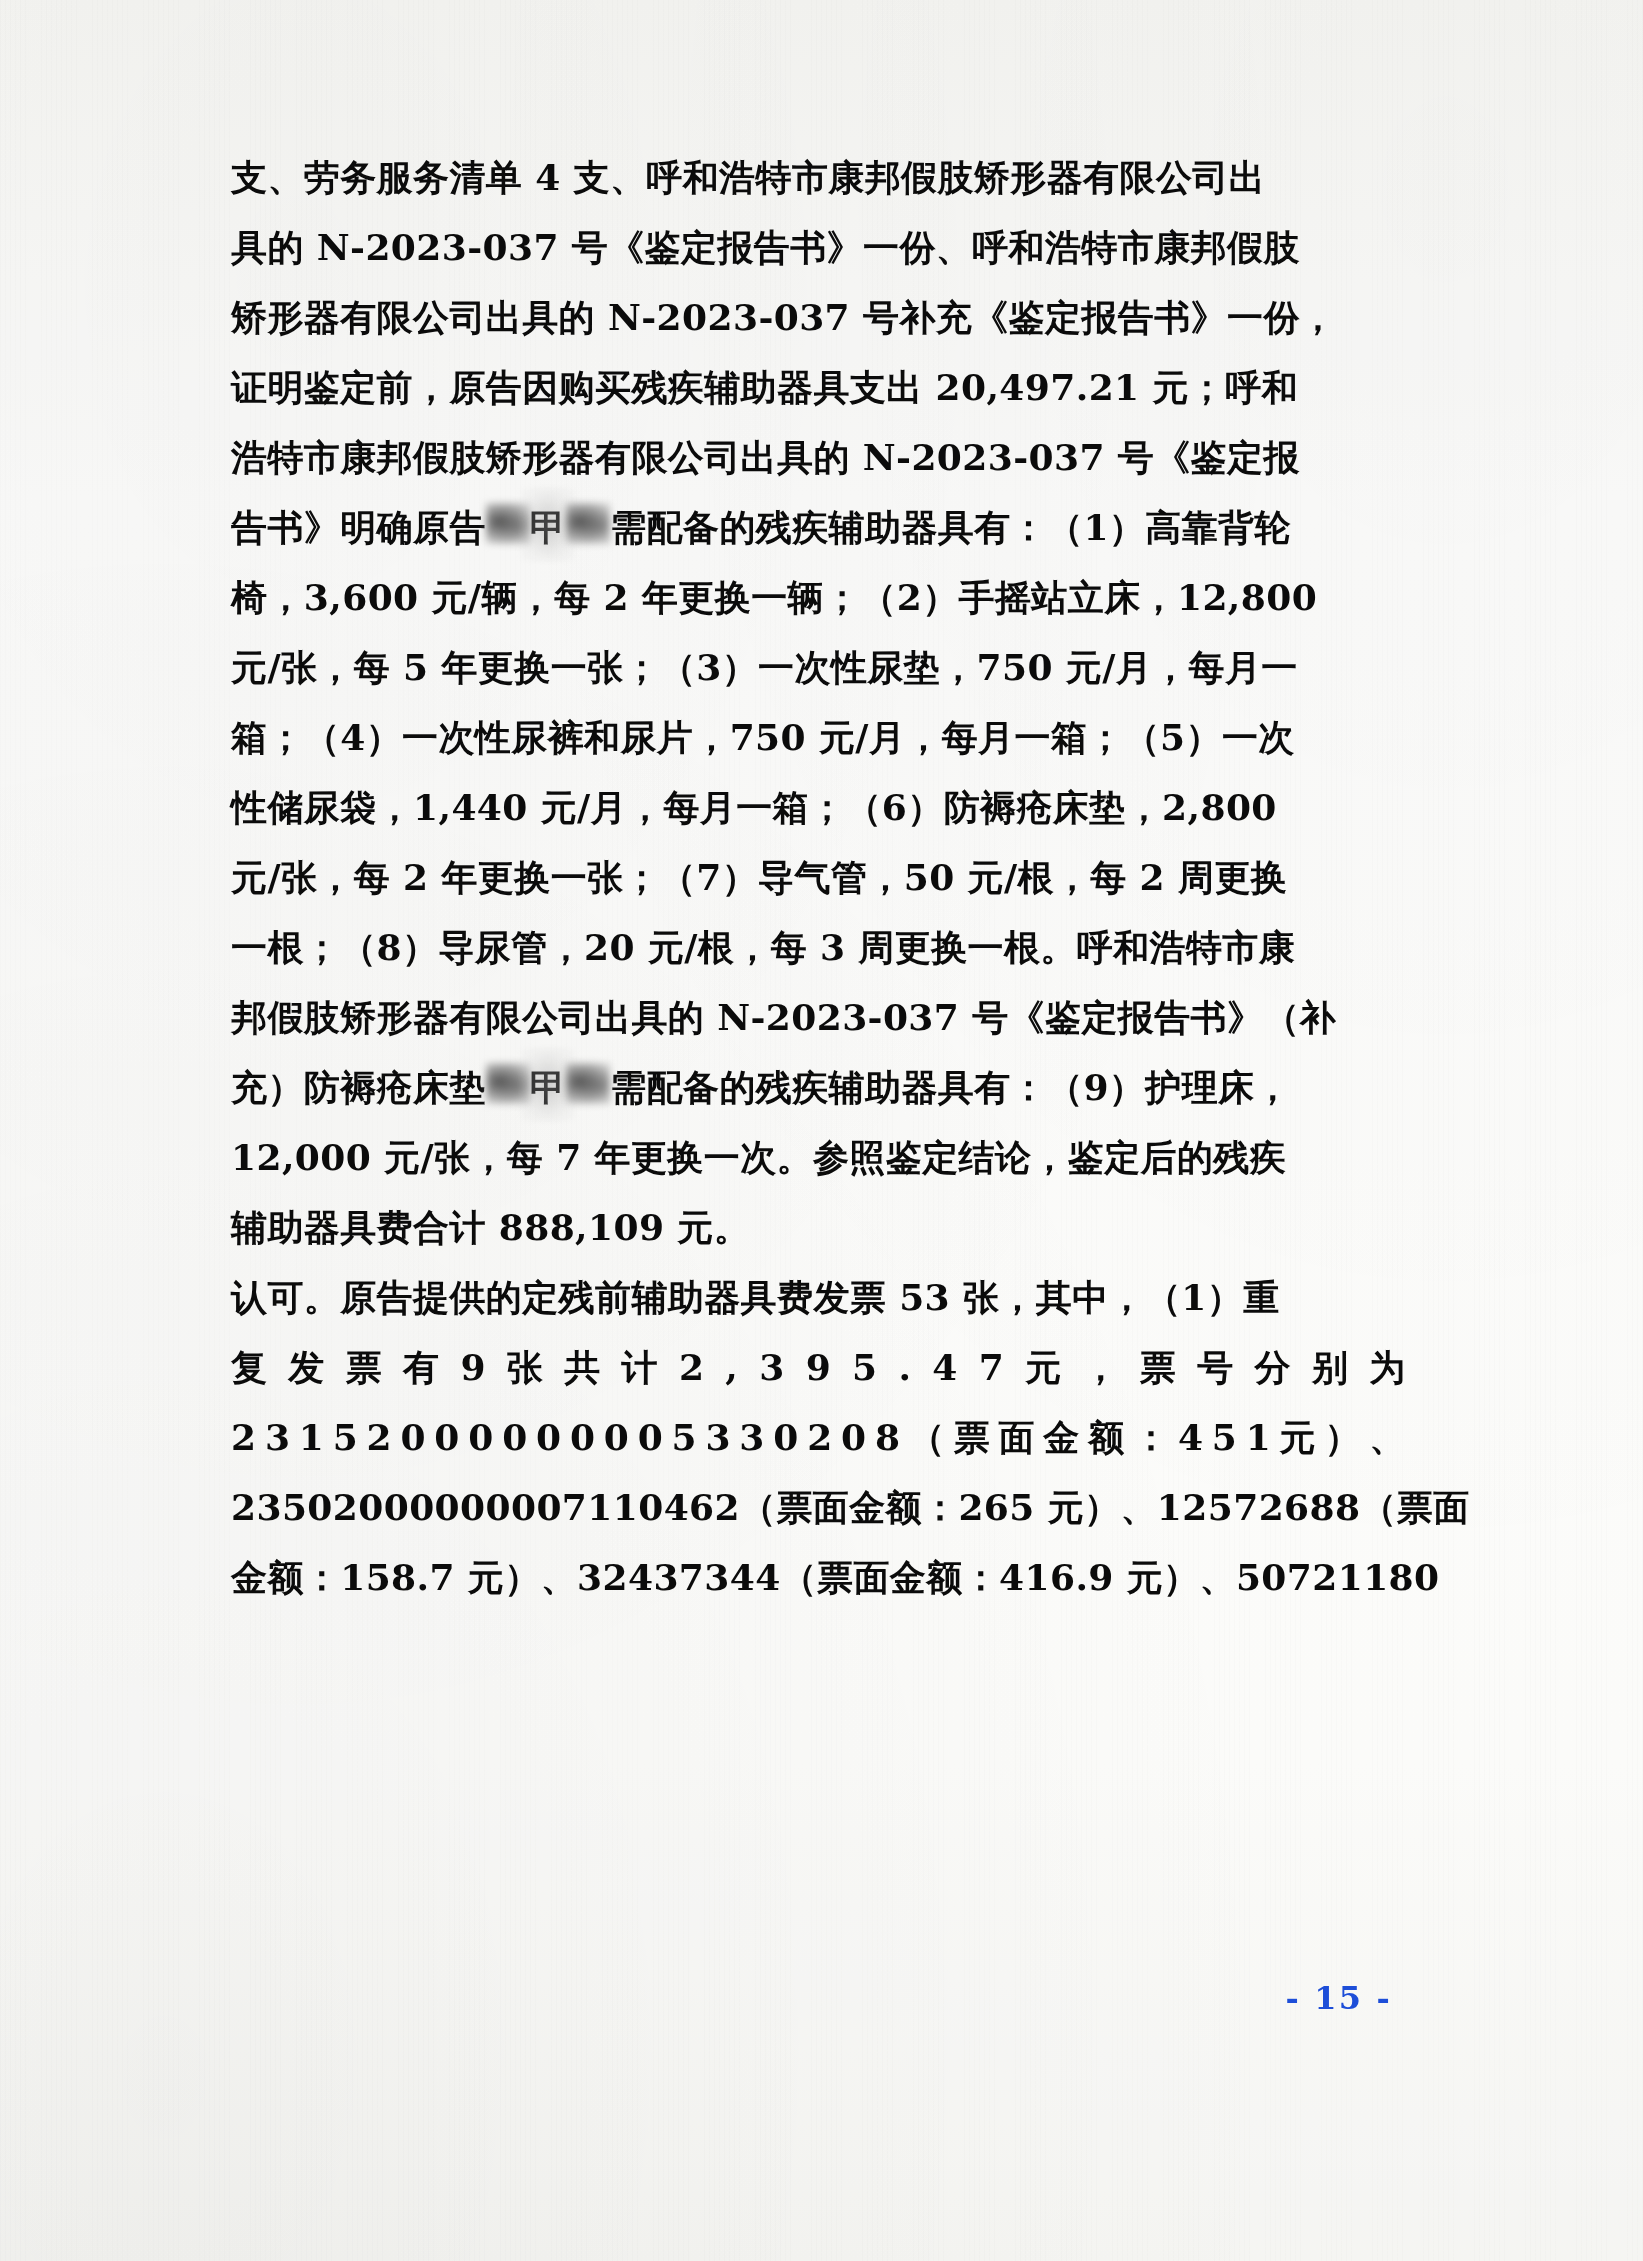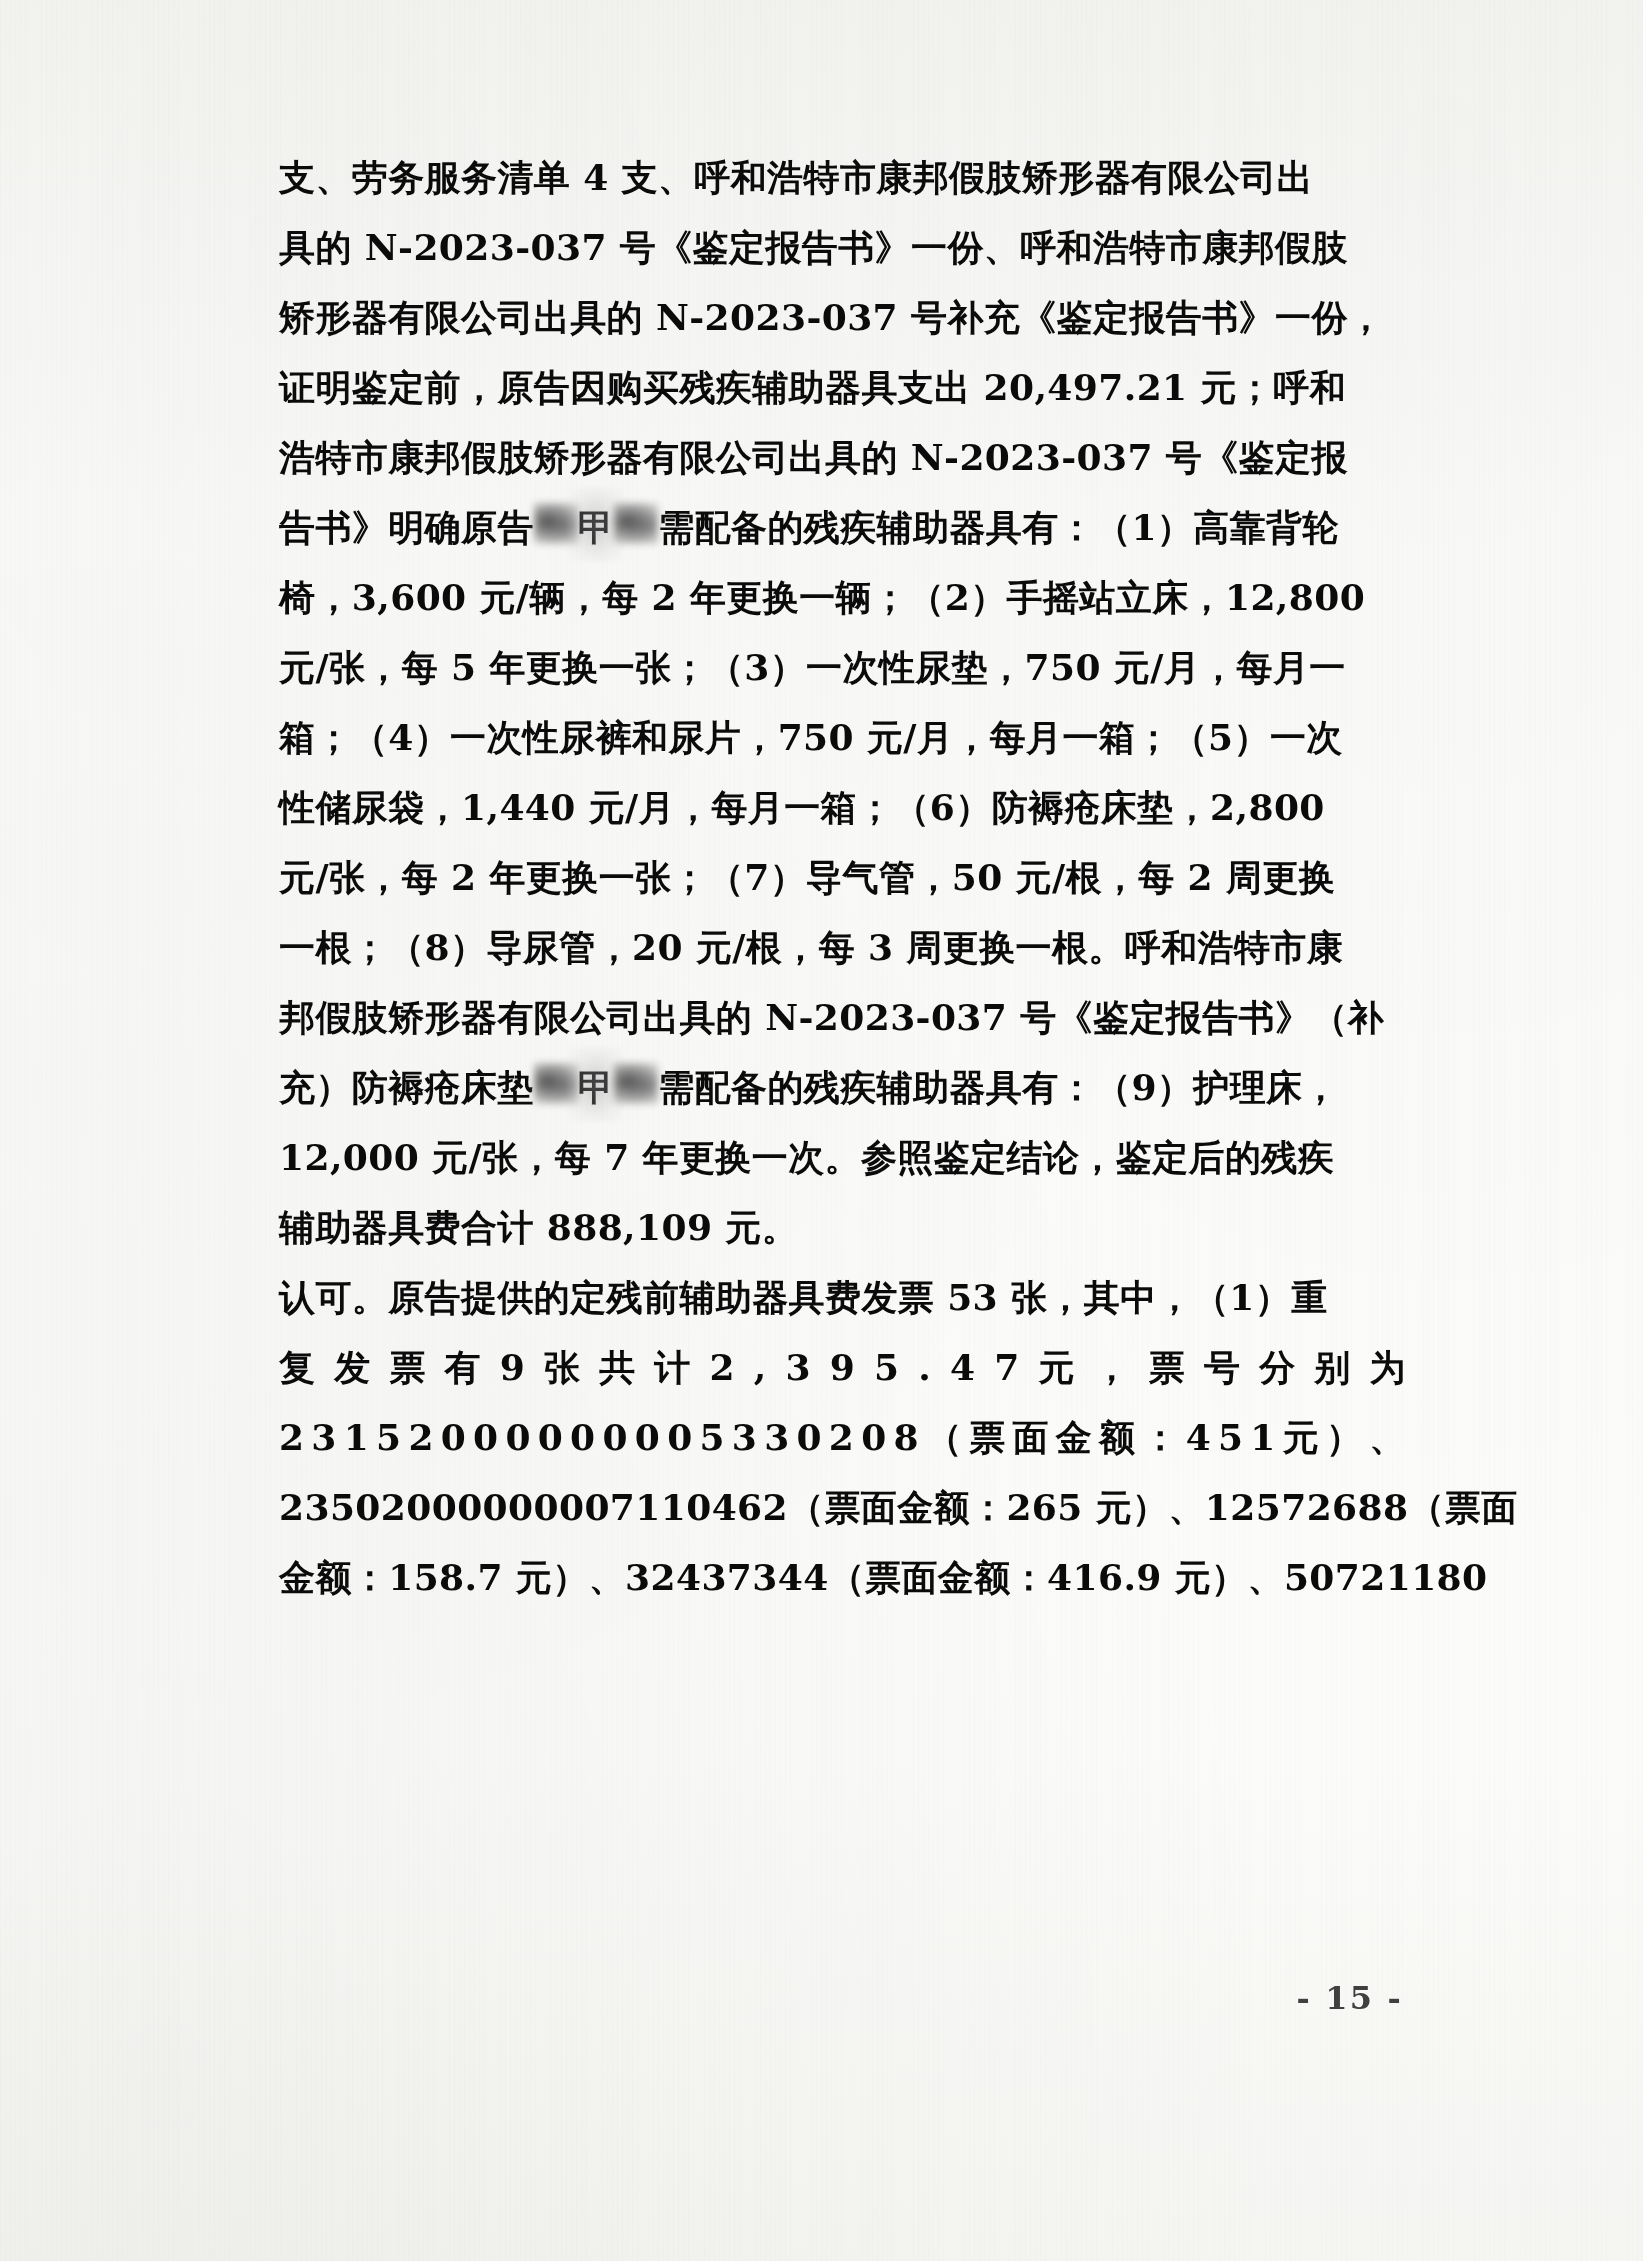--- a/index.html
+++ b/index.html
@@ -55,21 +55,20 @@
     letter-spacing: 0.4px;
     white-space: nowrap;
     font-weight: 600;
     -webkit-font-smoothing: none;
   }
 
   
   p.body-line {
     display: flex;
     align-items: baseline;
-    margin-left: 48px;
   }
 
   
   p.body-line.justify {
     justify-content: space-between;
   }
 
   .indent {
     display: inline-block;
     width: 75px;
@@ -115,24 +114,24 @@
     top: -4.4px;
     bottom: 1.5px;
     background: radial-gradient(ellipse at 50% 50%, rgba(150,150,150,0.42) 0%, rgba(200,200,200,0.18) 60%, rgba(255,255,255,0) 100%);
     filter: blur(2.9px);
     pointer-events: none;
   }
 
   .page-footer {
     position: absolute;
     left: 0;
-    right: 240px;
+    right: 251px;
     top: 1979px;
     text-align: right;
-    color: #404040;
+    color: #1d4ed8;
     font-size: 32px;
     letter-spacing: 2.2px;
     font-weight: 600;
   }
 </style>
 </head>
 <body>
 
 <div class="page">
 

